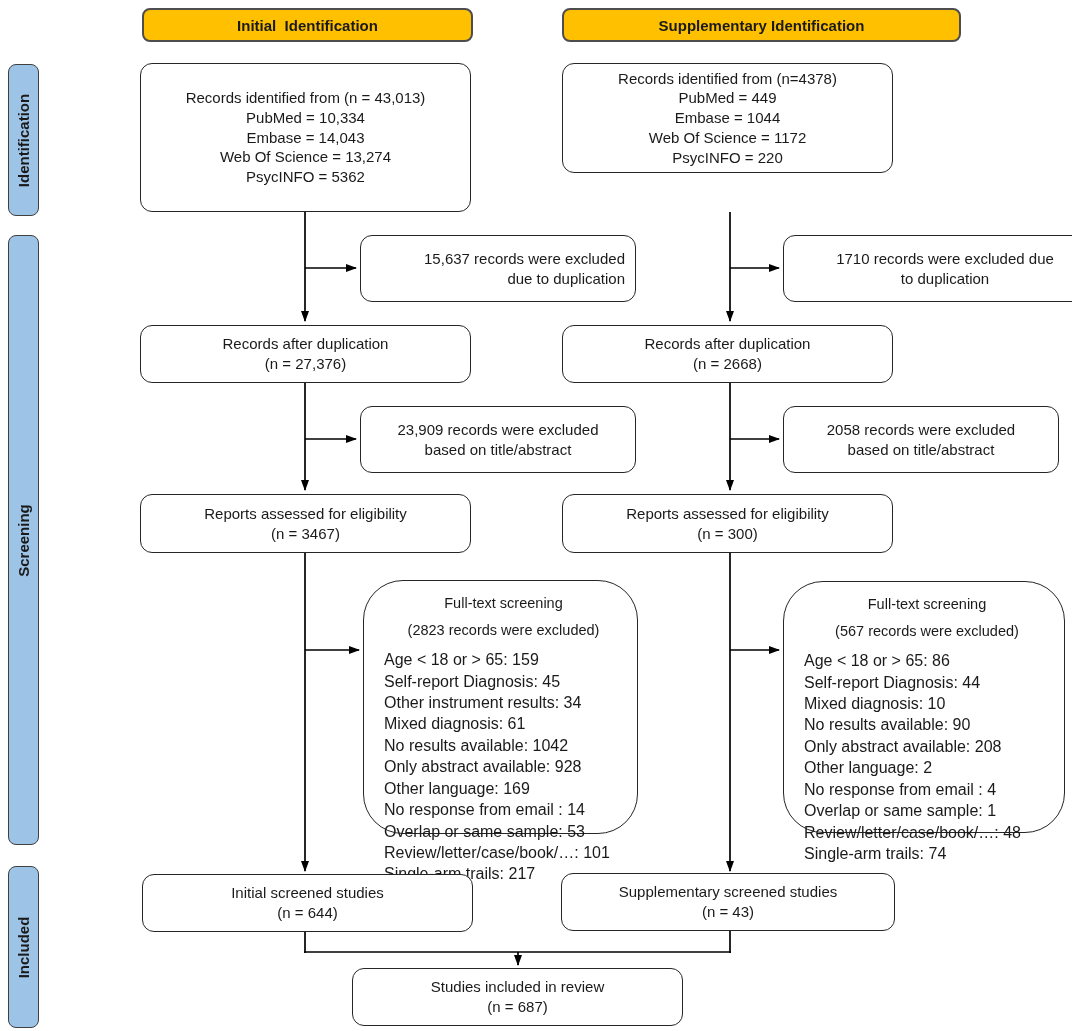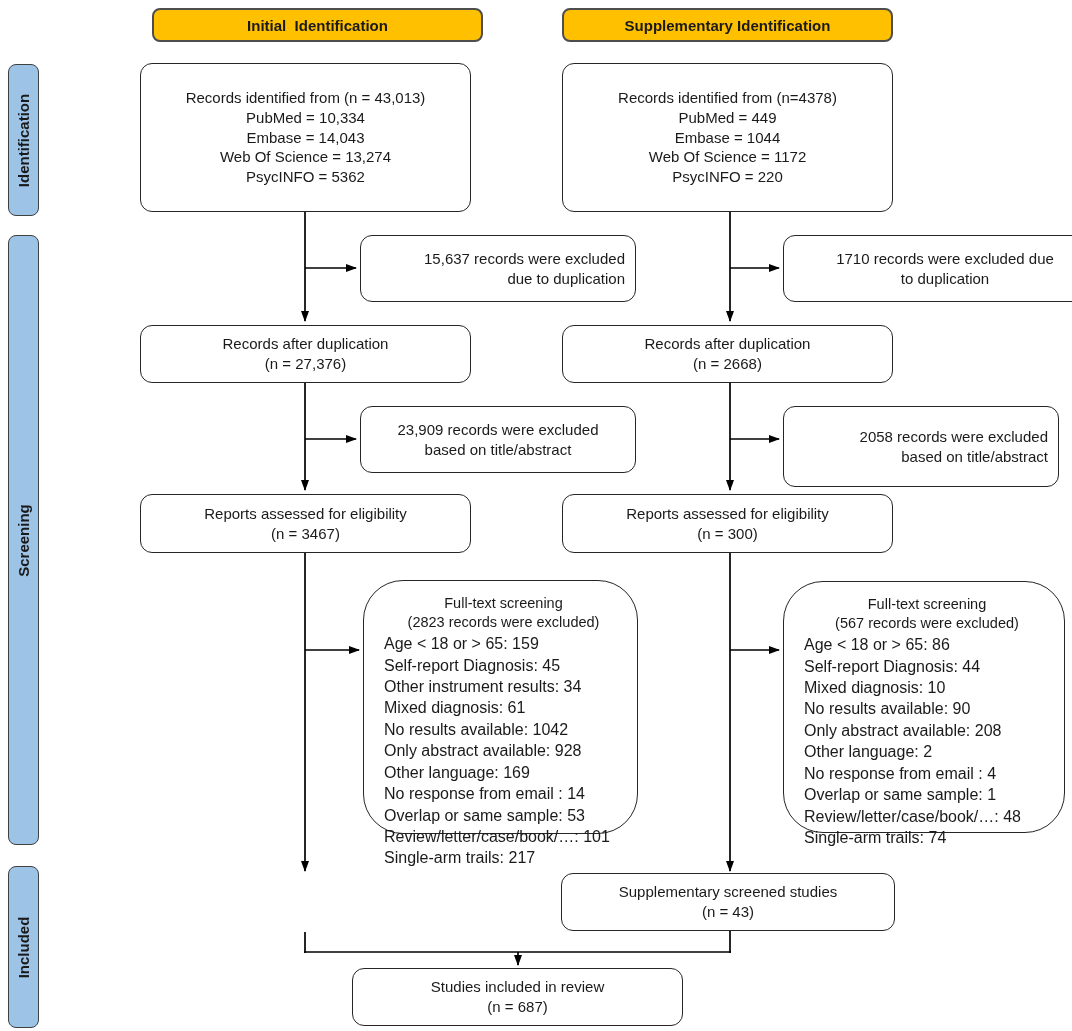--- a/index.html
+++ b/index.html
@@ -68,20 +68,21 @@
     line-height: 1.32;
     padding: 4px 10px;
   }
 
   .biground {
     border-radius: 40px;
     justify-content: flex-start;
     align-items: stretch;
     padding: 13px 14px 10px 20px;
     text-align: left;
+    gap: 8px;
   }
   .biground .ft-title, .biground .ft-subtitle {
     text-align: center;
     font-size: 14.5px;
     line-height: 1.28;
   }
   .biground ul {
     list-style: none;
     margin: 2px 0 0 0;
     padding: 0;
@@ -125,22 +126,22 @@
   <div class="stage-label" style="top:64px; height:152px;">
     <span>Identification</span>
   </div>
   <div class="stage-label" style="top:235px; height:610px;">
     <span>Screening</span>
   </div>
   <div class="stage-label" style="top:866px; height:162px;">
     <span>Included</span>
   </div>
 
-  <div class="stage-header" style="left:152px; top:8px; width:331px; height:34px;">Initial  Identification</div>
-  <div class="stage-header" style="left:562px; top:8px; width:331px; height:34px;">Supplementary Identification</div>
+  <div class="stage-header" style="left:142px; top:8px; width:331px; height:34px;">Initial  Identification</div>
+  <div class="stage-header" style="left:562px; top:8px; width:399px; height:34px;">Supplementary Identification</div>
 
   <div class="box" style="left:140px; top:63px; width:331px; height:149px;">
     <div>Records identified from (n = 43,013)</div>
     <div>PubMed = 10,334</div>
     <div>Embase = 14,043</div>
     <div>Web Of Science = 13,274</div>
     <div>PsycINFO = 5362</div>
   </div>
 
   <div class="box" style="left:360px; top:235px; width:276px; height:67px;align-items:flex-end;">
@@ -174,40 +175,44 @@
       <li>No results available: 1042</li>
       <li>Only abstract available: 928</li>
       <li>Other language: 169</li>
       <li>No response from email : 14</li>
       <li>Overlap or same sample: 53</li>
       <li>Review/letter/case/book/…: 101</li>
       <li>Single-arm trails: 217</li>
     </ul>
   </div>
 
-
-  <div class="box" style="left:562px; top:63px; width:331px; height:149px;align-items:center;">
+  <div class="box" style="left:142px; top:874px; width:331px; height:58px;">
+    <div>Initial screened studies</div>
+    <div>(n = 644)</div>
+  </div>
+
+  <div class="box" style="left:562px; top:63px; width:331px; height:110px;align-items:center;">
     <div>Records identified from (n=4378)</div>
     <div>PubMed = 449</div>
     <div>Embase = 1044</div>
     <div>Web Of Science = 1172</div>
     <div>PsycINFO = 220</div>
   </div>
 
   <div class="box" style="left:783px; top:235px; width:324px; height:67px;">
     <div>1710 records were excluded due</div>
     <div>to duplication</div>
   </div>
 
   <div class="box" style="left:562px; top:325px; width:331px; height:58px;">
     <div>Records after duplication</div>
     <div>(n = 2668)</div>
   </div>
 
-  <div class="box" style="left:783px; top:406px; width:276px; height:81px;align-items:flex-end;">
+  <div class="box" style="left:783px; top:406px; width:276px; height:67px;">
     <div>2058 records were excluded</div>
     <div>based on title/abstract</div>
   </div>
 
   <div class="box" style="left:562px; top:494px; width:331px; height:59px;">
     <div>Reports assessed for eligibility</div>
     <div>(n = 300)</div>
   </div>
 
   <div class="box biground" style="left:783px; top:581px; width:282px; height:252px;">

